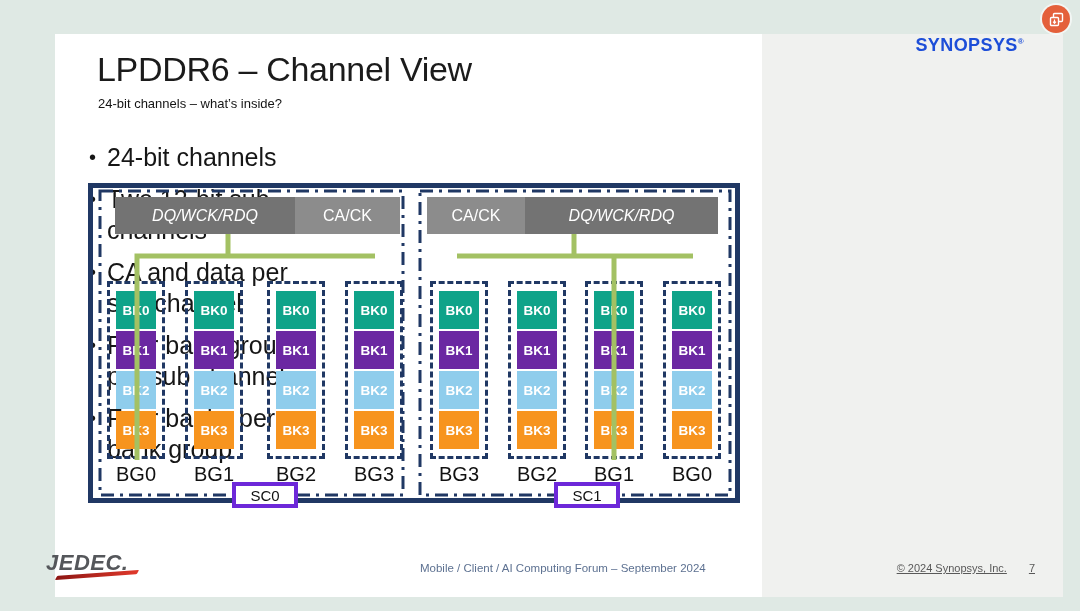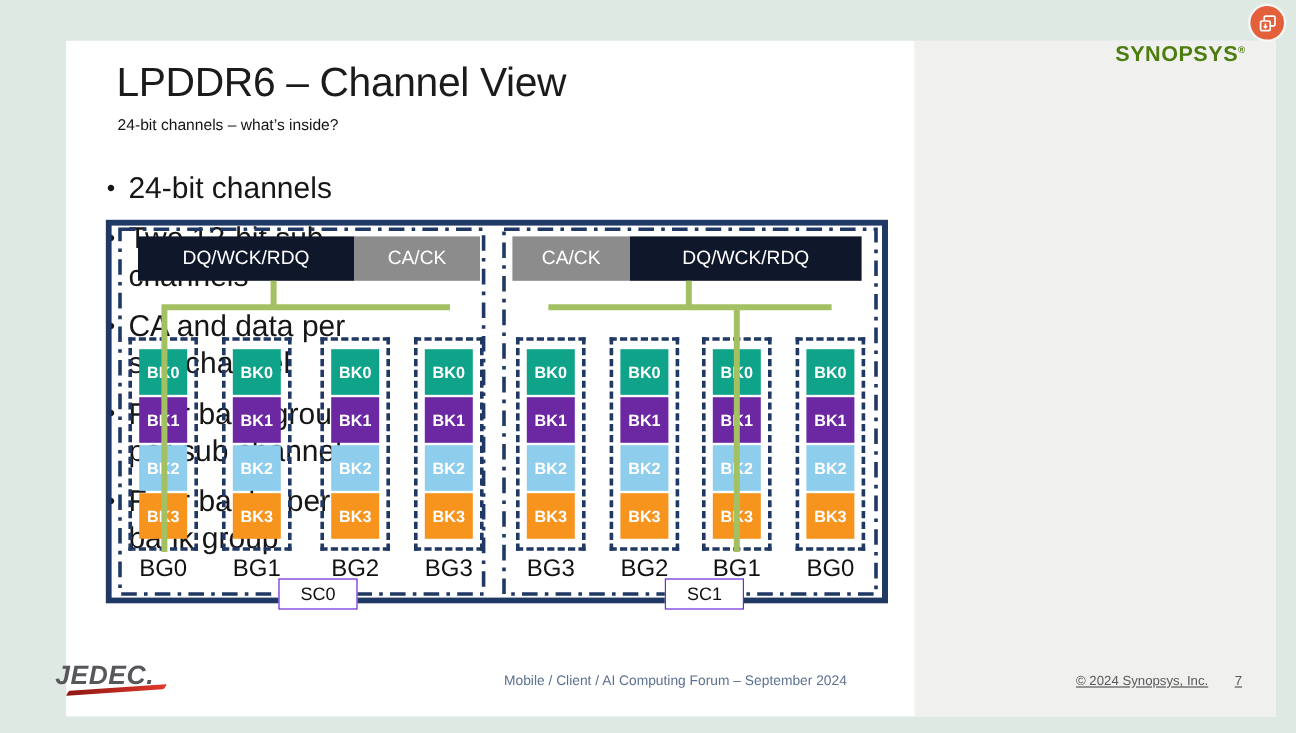--- a/index.html
+++ b/index.html
@@ -9,51 +9,51 @@
     font-family:"Liberation Sans", sans-serif;
     -webkit-font-smoothing:antialiased;
   }
   .slide {
     position:absolute; left:55px; top:34px; width:1008px; height:563px;
     background:#ffffff;
   }
   
   .title { position:absolute; left:42px; top:16px; font-size:34px; color:#1b1b1b; letter-spacing:-0.3px; }
   .subtitle { position:absolute; left:43px; top:62px; font-size:13px; color:#141414; }
-  .syn-logo { position:absolute; right:25px; top:1px; color:#4d7c0f; font-weight:700; font-size:18px; letter-spacing:0.4px; }
+  .syn-logo { position:absolute; right:39px; top:1px; color:#1d4ed8; font-weight:700; font-size:18px; letter-spacing:0.4px; }
   .syn-logo sup { font-size:8px; }
   
   .right-panel { position:absolute; left:707px; top:0; width:301px; height:563px; background:#f0f1ef; }
   .bullets { position:absolute; left:34px; top:108px; width:250px; }
   .bullet-item { display:flex; margin-bottom:11px; color:#161616; }
   .bullet-dot { font-size:20px; line-height:31px; margin-right:11px; }
   .bullet-text { font-size:25px; line-height:31px; }
   .bullet-text div { white-space:nowrap; }
   
   .diagram { position:absolute; left:33px; top:149px; width:652px; height:320px; }
   .subch { position:absolute; top:8px; height:304px; }
   .subch.left  { left:12px;  width:303px; }
   .subch.right { left:332px; width:310px; }
   .hblock { position:absolute; top:6px; height:37px; display:flex; align-items:center; justify-content:center;
             color:#fff; font-size:16px; }
-  .hblock.data { background:#0f172a; }
+  .hblock.data { background:#737373;font-style:italic; }
   .hblock.ca   { background:#8C8C8C; }
   .bg { position:absolute; top:90px; width:58px; }
   .bg-frame { width:58px; height:178px; border:3px dashed #203864; box-sizing:border-box;
               display:flex; flex-direction:column; align-items:center; padding-top:7px; }
   .bank { width:40px; height:38px; margin-bottom:2px; display:flex; align-items:center; justify-content:center;
           color:#fff; font-size:13.5px; font-weight:600; }
   .bk0 { background:#0FA389; }
   .bk1 { background:#6B28A2; }
   .bk2 { background:#8FCDEC; }
   .bk3 { background:#F7941E; }
   .bg-label { width:58px; text-align:center; margin-top:4px; font-size:20px; color:#111; }
   .connector-svg { position:absolute; left:0; top:0; z-index:30; pointer-events:none; }
   .sc-label { position:absolute; top:299px; width:66px; height:26px; z-index:40;
-              background:#fff; border:1px solid #6d28d9; display:flex; align-items:center; justify-content:center;
+              background:#fff; border:4px solid #6d28d9; display:flex; align-items:center; justify-content:center;
               font-size:15px; color:#111; box-sizing:border-box; }
   .sc-label.sc0 { left:144px; }
   .sc-label.sc1 { left:466px; }
   
   .jedec { position:absolute; left:-9px; top:516px; width:120px; }
   .jedec-text { font-style:italic; font-weight:800; font-size:22px; color:#55575b; letter-spacing:0.5px; }
   .jedec-swoosh { width:82px; height:4px; margin:-3px 0 0 10px;
                   background:linear-gradient(to right,#8d1613,#e0392b);
                   transform:rotate(-4deg) skewX(-35deg); border-radius:1px; }
   .footer-center { position:absolute; left:365px; top:528px; font-size:11.5px; color:#5d7191; }

